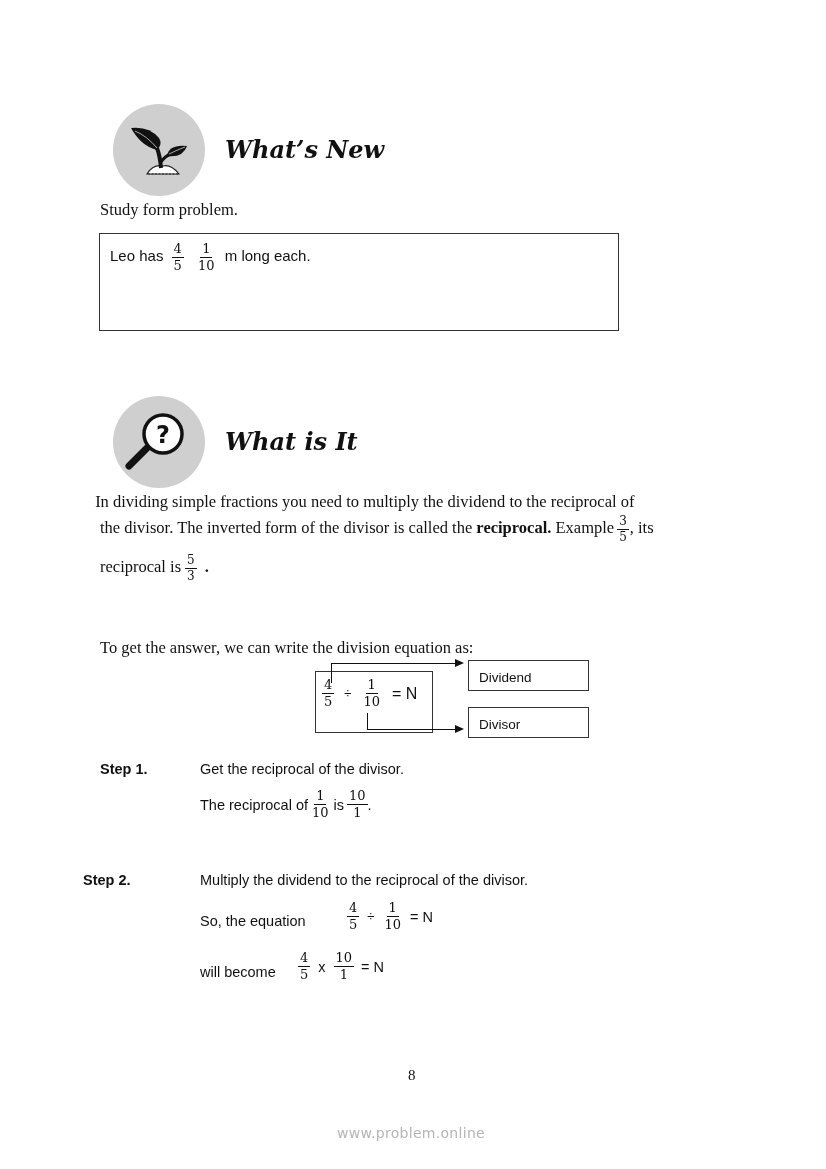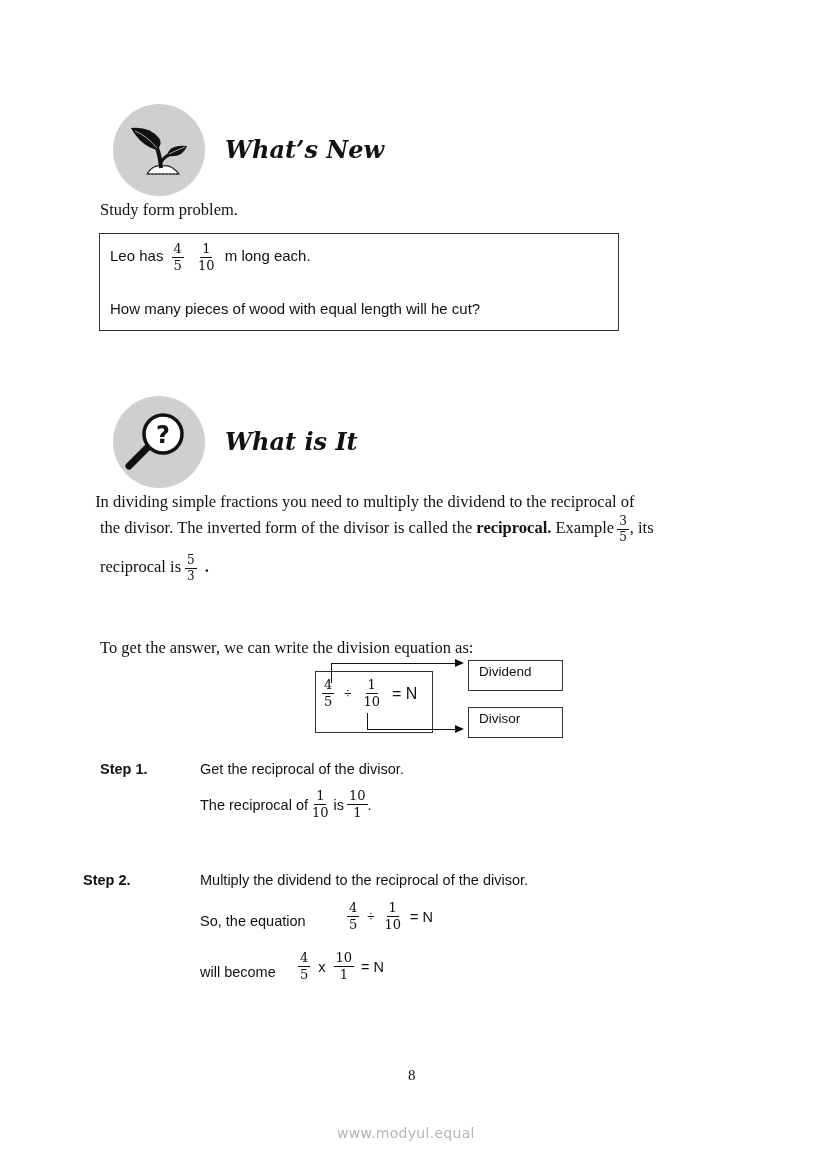--- a/index.html
+++ b/index.html
@@ -14,21 +14,21 @@
   .frac .den { padding: 1px 2px 0; }
   .frac.sm { font-size: 12px; line-height: 13px; }
 
   .problem-box { left: 99px; top: 233px; width: 520px; height: 98px; border: 1px solid #333; box-sizing: border-box; }
   .p-line { font-family: "Liberation Sans", sans-serif; font-size: 15px; white-space: nowrap; }
 
   .para { font-family: "Liberation Serif", serif; font-size: 16.5px; color: #111; white-space: nowrap; }
   .para b { font-weight: bold; }
 
   .eq-box { left: 315px; top: 671px; width: 118px; height: 62px; border: 1px solid #333; box-sizing: border-box; }
-  .label-box { border: 1px solid #333; box-sizing: border-box; width: 95px; height: 31px; font-family: "Liberation Sans", sans-serif; font-size: 13.5px; padding: 3px 0 0 10px; background: #fff; }
+  .label-box { border: 1px solid #333; box-sizing: border-box; width: 121px; height: 31px; font-family: "Liberation Sans", sans-serif; font-size: 13.5px; padding: 9px 0 0 10px; background: #fff; }
   .line { background: #111; }
 
   .step-label { font-family: "Liberation Sans", sans-serif; font-weight: bold; font-size: 14.5px; }
   .step-text { font-family: "Liberation Sans", sans-serif; font-size: 14.5px; white-space: nowrap; }
 
   .page-num { font-family: "Liberation Serif", serif; font-size: 15px; }
   .watermark { font-family: "DejaVu Sans", sans-serif; font-size: 14px; color: #b5b5b5; letter-spacing: 0.3px; }
 </style>
 </head>
 <body>
@@ -58,21 +58,20 @@
     <span class="frac">
         <span class="num">4</span>
         <span class="den">5</span>
       </span>
     <span class="frac">
         <span class="num">1</span>
         <span class="den">10</span>
       </span>
     <span>m long each.</span>
   </div>
-  <div class="abs p-line" style="left:10px;top:66px;">How many pieces of wood with equal length will he cut?</div>
 </div>
 
 <div class="abs icon-circle" style="left:113px;top:396px;">
   <svg width="92" height="92" viewBox="0 0 92 92">
     <line x1="34" y1="52" x2="16" y2="70" stroke="#111" stroke-width="7" stroke-linecap="round"></line>
     <circle cx="50" cy="38" r="19" fill="#ffffff" stroke="#111" stroke-width="3.5"></circle>
     <text x="50" y="47" text-anchor="middle" font-family="DejaVu Sans, sans-serif" font-weight="bold" font-size="24" fill="#111">?</text>
   </svg>
 </div>
 <div class="abs heading" style="left:225px;top:427px;">What is It</div>
@@ -161,13 +160,13 @@
     </span>
   <span style="margin:0 4px;">x</span>
   <span class="frac">
       <span class="num">10</span>
       <span class="den">1</span>
     </span>
   <span style="margin-left:3px;">= N</span>
 </div>
 
 <div class="abs page-num" style="left:408px;top:1067px;">8</div>
-<div class="abs watermark" style="left:337px;top:1125px;">www.modyul.equal</div>
+<div class="abs watermark" style="left:337px;top:1125px;">www.problem.online</div>
 
 </body></html>

